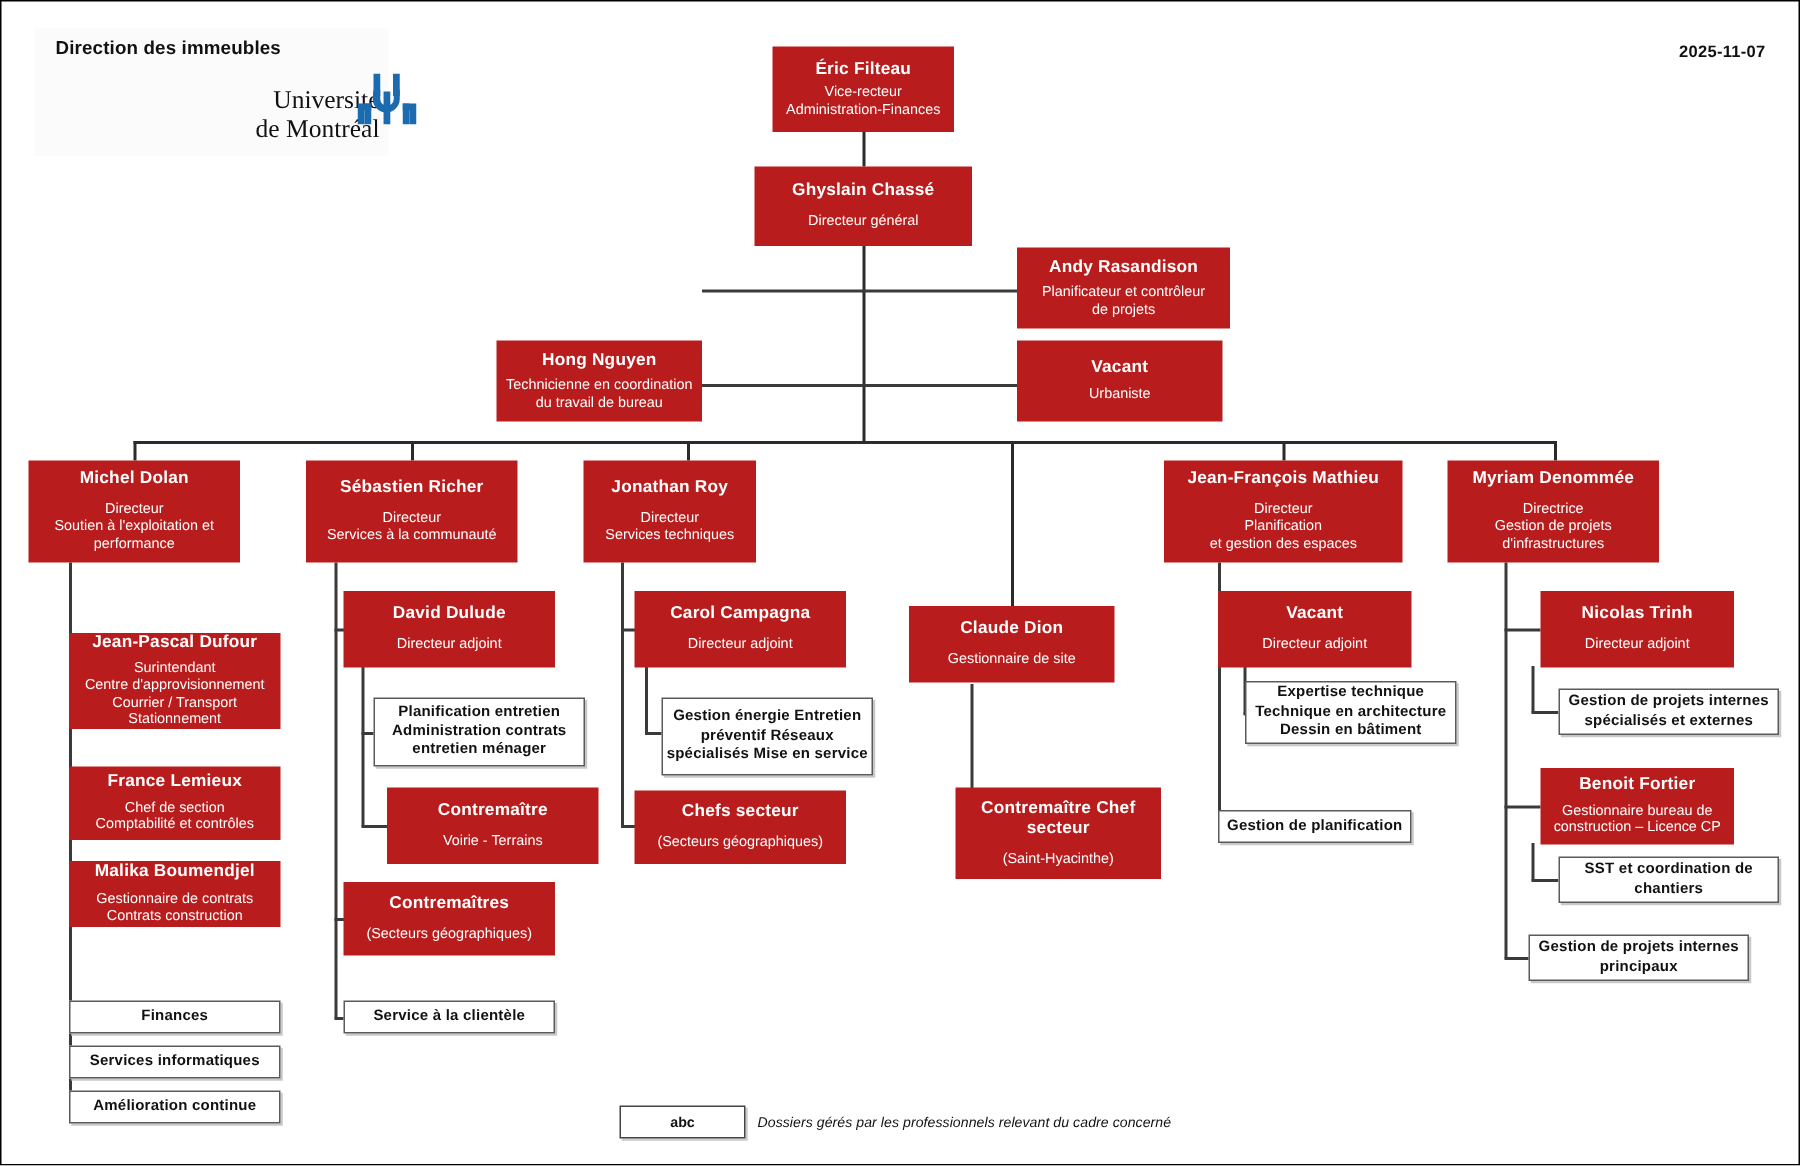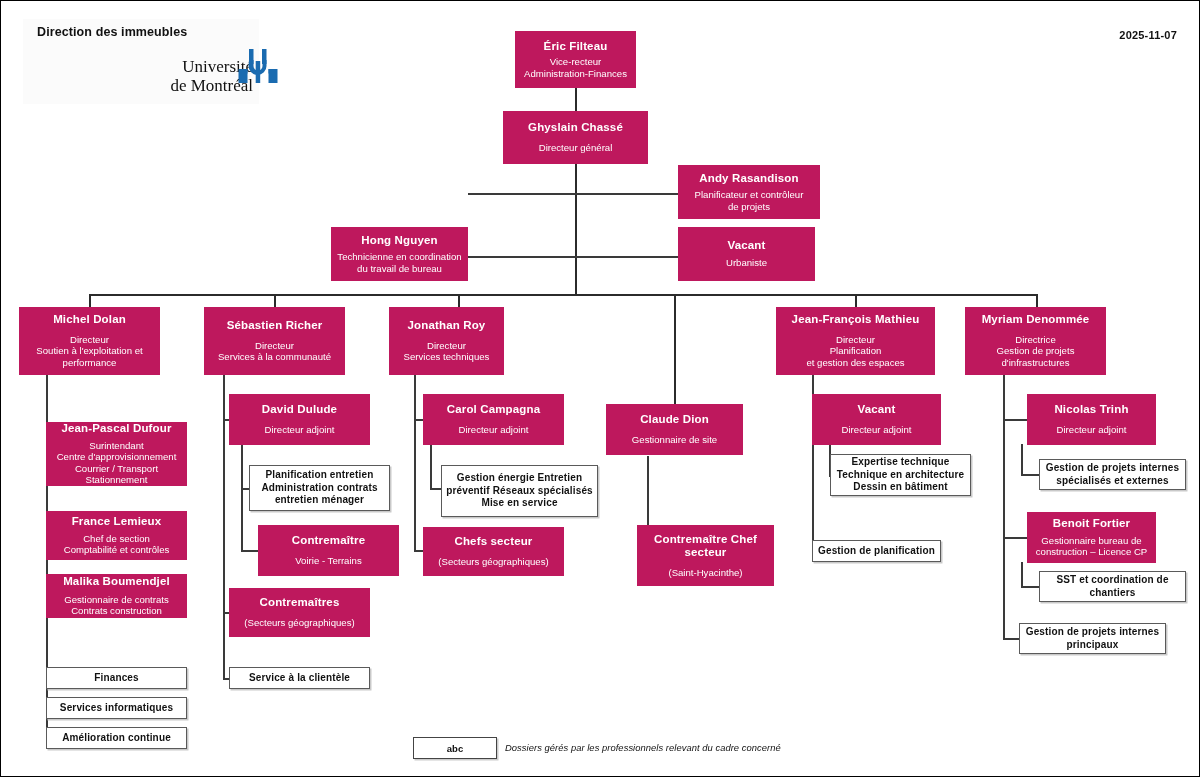--- a/index.html
+++ b/index.html
@@ -69,21 +69,21 @@
   .bx{
     position:absolute;
     box-sizing:border-box;
     display:flex;
     flex-direction:column;
     align-items:center;
     justify-content:center;
     text-align:center;
   }
   .bx.blue{
-    background:#be185d;
+    background:#b91c1c;
     color:#ffffff;
   }
   .bx.white{
     background:#ffffff;
     color:#111111;
     border:1.5px solid #5a5a5a;
     box-shadow:1.5px 1.5px 0 0 #c9c9c9;
   }
   .bx .nm{
     font-weight:bold;
@@ -304,21 +304,21 @@
     <div class="rl">(Secteurs géographiques)</div>
   </div>
   <div class="bx white" style="left:228px; top:666px; width:141px; height:22px;">
     <div class="nm">Service à la clientèle</div>
   </div>
 
   <div class="bx blue" style="left:422px; top:393px; width:141px; height:51px;">
     <div class="nm">Carol Campagna</div>
     <div class="rl">Directeur adjoint</div>
   </div>
-  <div class="bx white" style="left:440px; top:464px; width:157px; height:52px;">
+  <div class="bx white" style="left:440px; top:464px; width:141px; height:52px;">
     <div class="nm">Gestion énergie
 Entretien préventif
 Réseaux spécialisés
 Mise en service</div>
   </div>
   <div class="bx blue" style="left:422px; top:526px; width:141px; height:49px;">
     <div class="nm">Chefs secteur</div>
     <div class="rl">(Secteurs géographiques)</div>
   </div>
 

